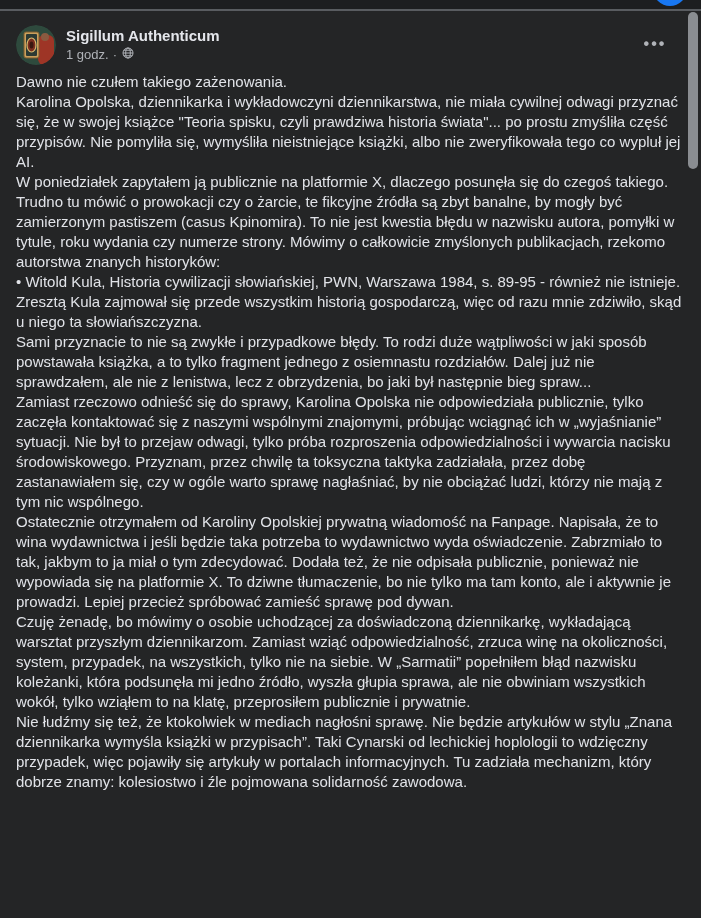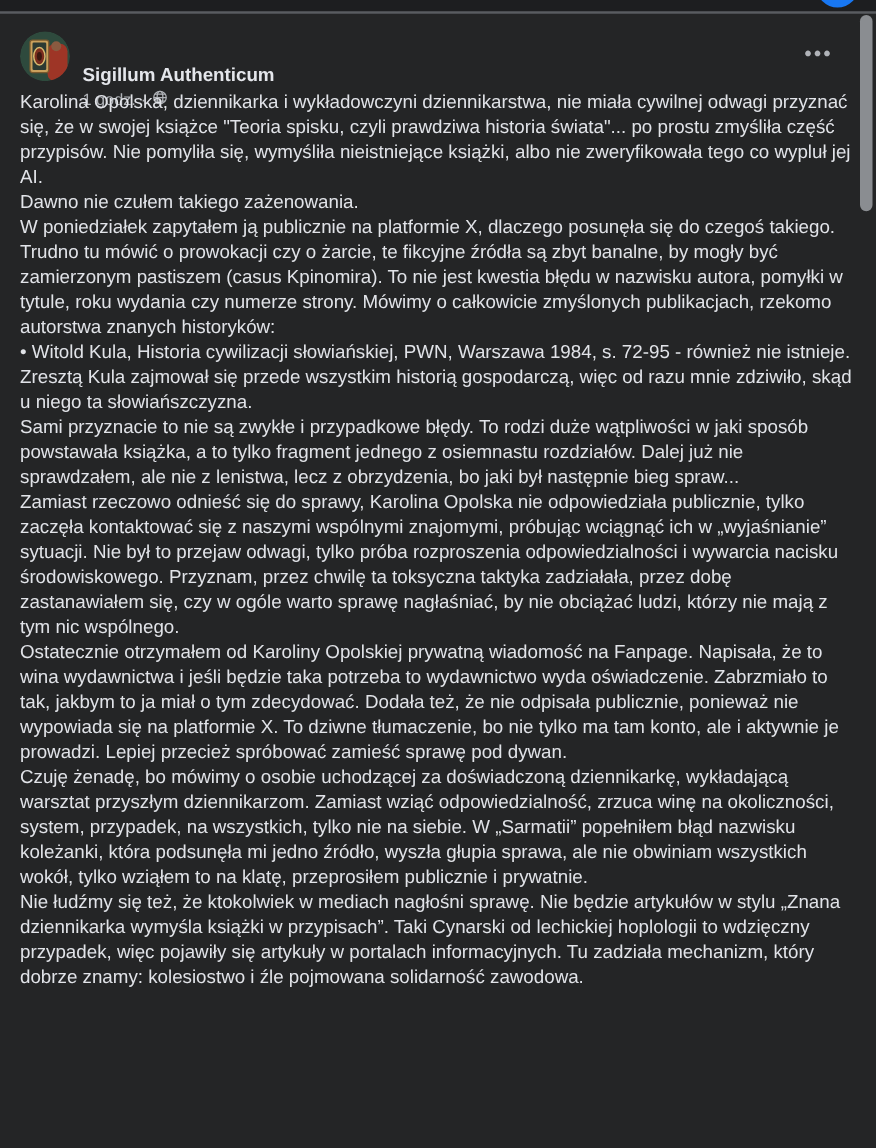--- a/index.html
+++ b/index.html
@@ -20,21 +20,21 @@
   .scrollbar-thumb{
     position:absolute;top:12px;right:3px;width:10px;height:157px;
     border-radius:6px;background:#8a8d91;
   }
   .post-header{position:absolute;top:25px;left:16px;right:30px;height:42px;}
   .avatar{
     position:absolute;top:0;left:0;width:40px;height:40px;border-radius:50%;
     overflow:hidden;cursor:pointer;
   }
   .avatar svg{display:block;}
-  .author-block{position:absolute;left:50px;top:1px;margin-top:25px;}
+  .author-block{position:absolute;left:50px;top:1px;}
   .author-name{
     font-size:15px;font-weight:700;color:#e4e6eb;line-height:19px;cursor:pointer;
   }
   .meta-row{
     display:flex;gap:4px;margin-top:2px;
     font-size:13px;color:#b0b3b8;line-height:16px;cursor:pointer;
   }
   .globe{display:inline-block;margin-left:1px;}
   .more-btn{
     position:absolute;right:0;top:3px;width:32px;height:32px;border:none;
@@ -89,22 +89,22 @@
       </span>
     </div>
   </div>
 
   <button class="more-btn">
     <span>•••</span>
   </button>
 </div>
 
 <div class="post-text">
+  <div>Dawno nie czułem takiego zażenowania.</div>
   <div>Karolina Opolska, dziennikarka i wykładowczyni dziennikarstwa, nie miała cywilnej odwagi przyznać się, że w swojej książce "Teoria spisku, czyli prawdziwa historia świata"... po prostu zmyśliła część przypisów. Nie pomyliła się, wymyśliła nieistniejące książki, albo nie zweryfikowała tego co wypluł jej AI.</div>
-  <div>Dawno nie czułem takiego zażenowania.</div>
   <div>W poniedziałek zapytałem ją publicznie na platformie X, dlaczego posunęła się do czegoś takiego. Trudno tu mówić o prowokacji czy o żarcie, te fikcyjne źródła są zbyt banalne, by mogły być zamierzonym pastiszem (casus Kpinomira). To nie jest kwestia błędu w nazwisku autora, pomyłki w tytule, roku wydania czy numerze strony. Mówimy o całkowicie zmyślonych publikacjach, rzekomo autorstwa znanych historyków:</div>
-  <div>• Witold Kula, Historia cywilizacji słowiańskiej, PWN, Warszawa 1984, s. 72-95 - również nie istnieje. Zresztą Kula zajmował się przede wszystkim historią gospodarczą, więc od razu mnie zdziwiło, skąd u niego ta słowiańszczyzna.</div>
+  <div>• Witold Kula, Historia cywilizacji słowiańskiej, PWN, Warszawa 1984, s. 89-95 - również nie istnieje. Zresztą Kula zajmował się przede wszystkim historią gospodarczą, więc od razu mnie zdziwiło, skąd u niego ta słowiańszczyzna.</div>
   <div>Sami przyznacie to nie są zwykłe i przypadkowe błędy. To rodzi duże wątpliwości w jaki sposób powstawała książka, a to tylko fragment jednego z osiemnastu rozdziałów. Dalej już nie sprawdzałem, ale nie z lenistwa, lecz z obrzydzenia, bo jaki był następnie bieg spraw...</div>
   <div>Zamiast rzeczowo odnieść się do sprawy, Karolina Opolska nie odpowiedziała publicznie, tylko zaczęła kontaktować się z naszymi wspólnymi znajomymi, próbując wciągnąć ich w „wyjaśnianie” sytuacji. Nie był to przejaw odwagi, tylko próba rozproszenia odpowiedzialności i wywarcia nacisku środowiskowego. Przyznam, przez chwilę ta toksyczna taktyka zadziałała, przez dobę zastanawiałem się, czy w ogóle warto sprawę nagłaśniać, by nie obciążać ludzi, którzy nie mają z tym nic wspólnego.</div>
   <div>Ostatecznie otrzymałem od Karoliny Opolskiej prywatną wiadomość na Fanpage. Napisała, że to wina wydawnictwa i jeśli będzie taka potrzeba to wydawnictwo wyda oświadczenie. Zabrzmiało to tak, jakbym to ja miał o tym zdecydować. Dodała też, że nie odpisała publicznie, ponieważ nie wypowiada się na platformie X. To dziwne tłumaczenie, bo nie tylko ma tam konto, ale i aktywnie je prowadzi. Lepiej przecież spróbować zamieść sprawę pod dywan.</div>
   <div>Czuję żenadę, bo mówimy o osobie uchodzącej za doświadczoną dziennikarkę, wykładającą warsztat przyszłym dziennikarzom. Zamiast wziąć odpowiedzialność, zrzuca winę na okoliczności, system, przypadek, na wszystkich, tylko nie na siebie. W „Sarmatii” popełniłem błąd nazwisku koleżanki, która podsunęła mi jedno źródło, wyszła głupia sprawa, ale nie obwiniam wszystkich wokół, tylko wziąłem to na klatę, przeprosiłem publicznie i prywatnie.</div>
   <div>Nie łudźmy się też, że ktokolwiek w mediach nagłośni sprawę. Nie będzie artykułów w stylu „Znana dziennikarka wymyśla książki w przypisach”. Taki Cynarski od lechickiej hoplologii to wdzięczny przypadek, więc pojawiły się artykuły w portalach informacyjnych. Tu zadziała mechanizm, który dobrze znamy: kolesiostwo i źle pojmowana solidarność zawodowa.</div>
 </div>
 
 </body></html>

